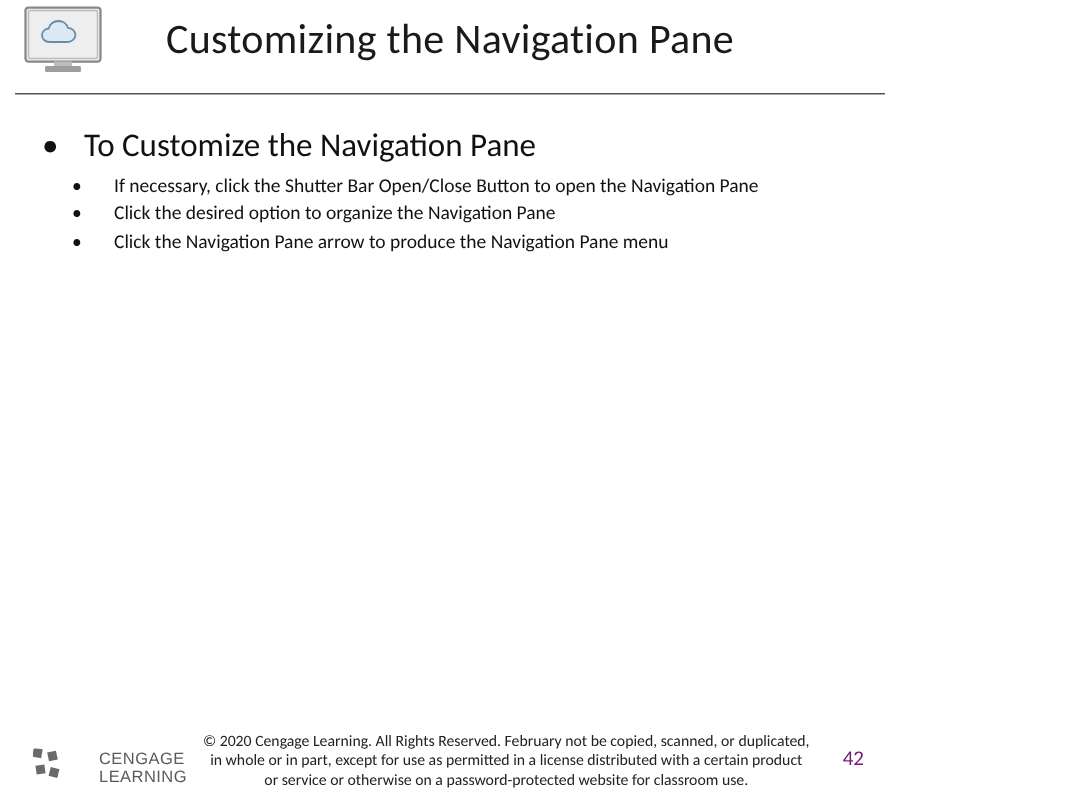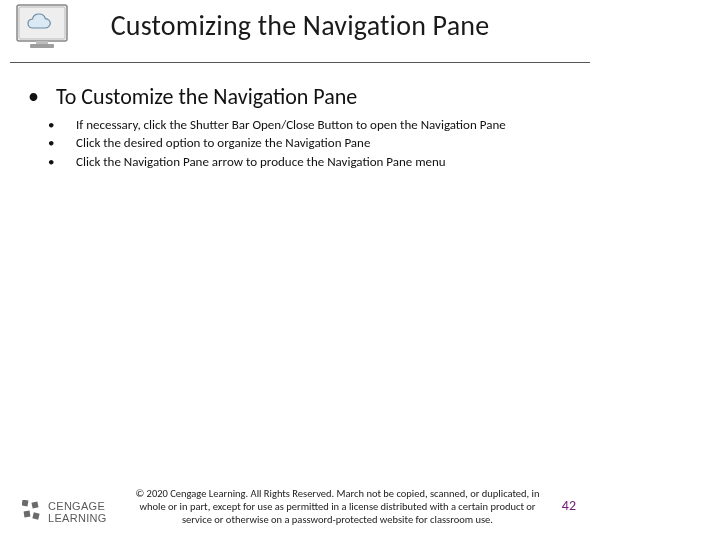--- a/index.html
+++ b/index.html
@@ -74,21 +74,21 @@
     right: 0;
     bottom: 12px;
     height: 46px;
   }
   .logo {
     position: absolute;
     left: 22px;
     bottom: 2px;
     display: flex;
     align-items: center;
-    gap: 6px;
+    gap: 24px;
   }
   .logo-text {
     font-family: "Segoe UI", Arial, sans-serif;
     font-size: 11px;
     line-height: 1.05;
     color: #5a5a5a;
     letter-spacing: 0.3px;
     text-transform: uppercase;
   }
   .copyright {
@@ -152,17 +152,17 @@
             <rect x="2" y="11" width="6" height="6" transform="rotate(-8 5 14)"></rect>
             <rect x="11" y="13" width="6" height="6" transform="rotate(14 14 16)"></rect>
           </g>
         </svg>
       </span>
       <span class="logo-text">
         <span>CENGAGE</span><br>
         <span>Learning</span>
       </span>
     </div>
-    <div class="copyright">© 2020 Cengage Learning. All Rights Reserved. March not be copied, scanned, or duplicated, in whole or in part, except for use as permitted in a license distributed with a certain product or service or otherwise on a password-protected website for classroom use.</div>
+    <div class="copyright">© 2020 Cengage Learning. All Rights Reserved. February not be copied, scanned, or duplicated, in whole or in part, except for use as permitted in a license distributed with a certain product or service or otherwise on a password-protected website for classroom use.</div>
     <div class="pagenum">42</div>
   </div>
 
 </div>
 
 </body></html>

